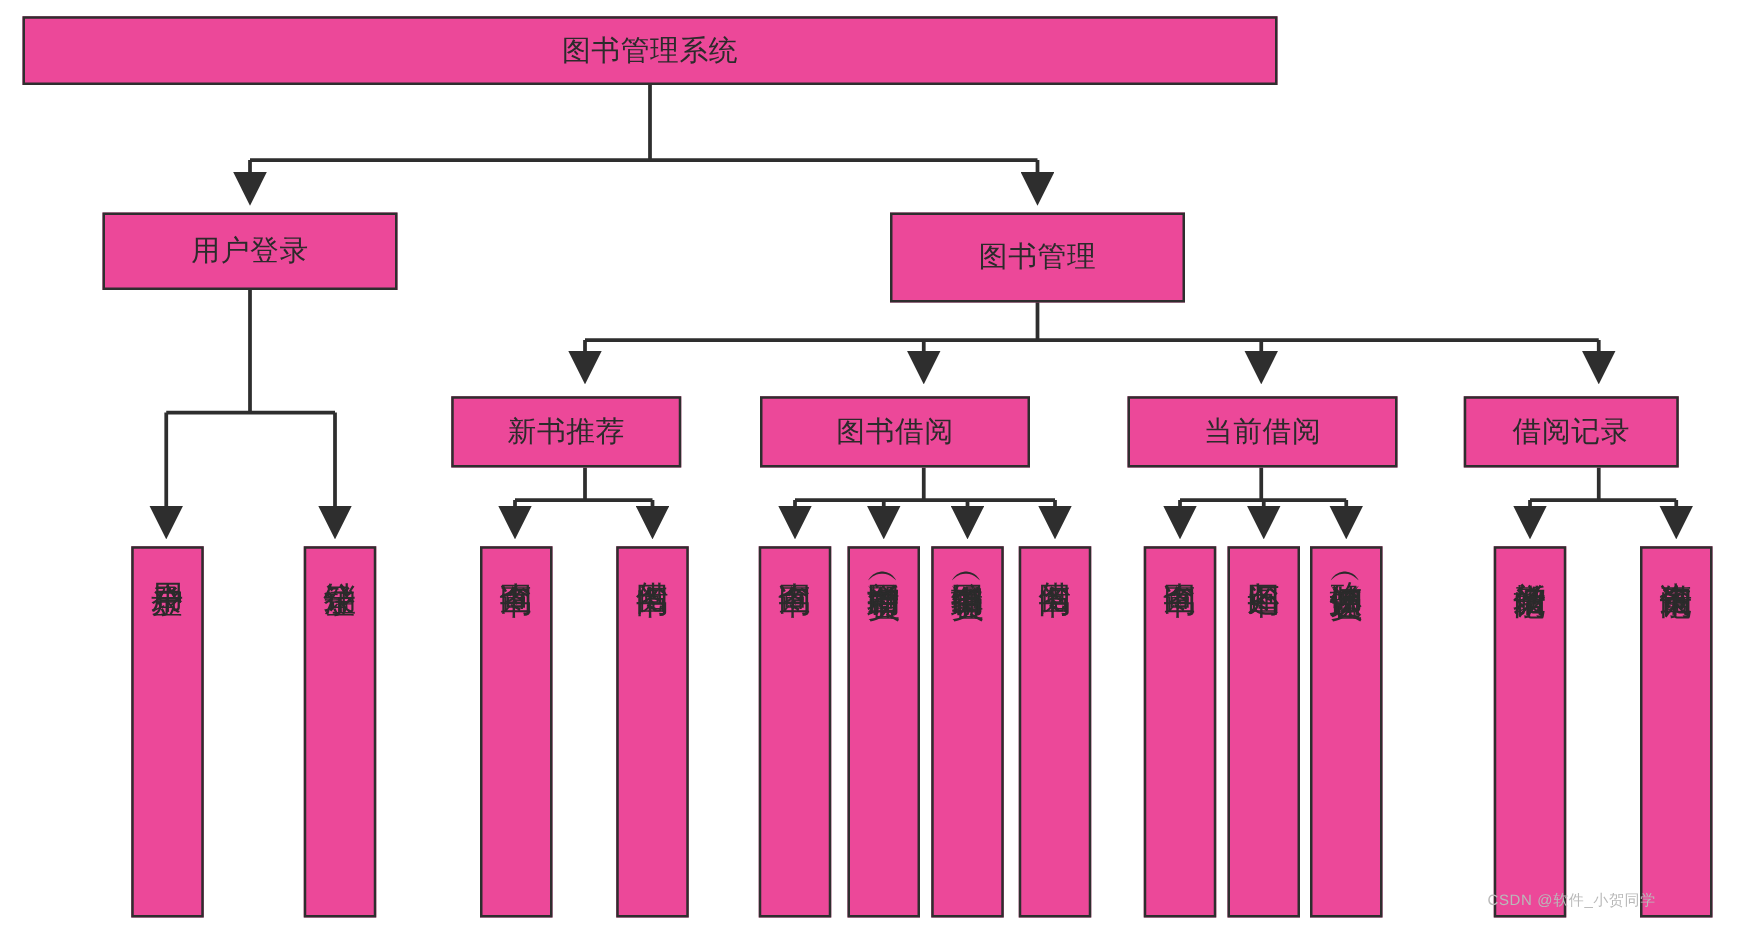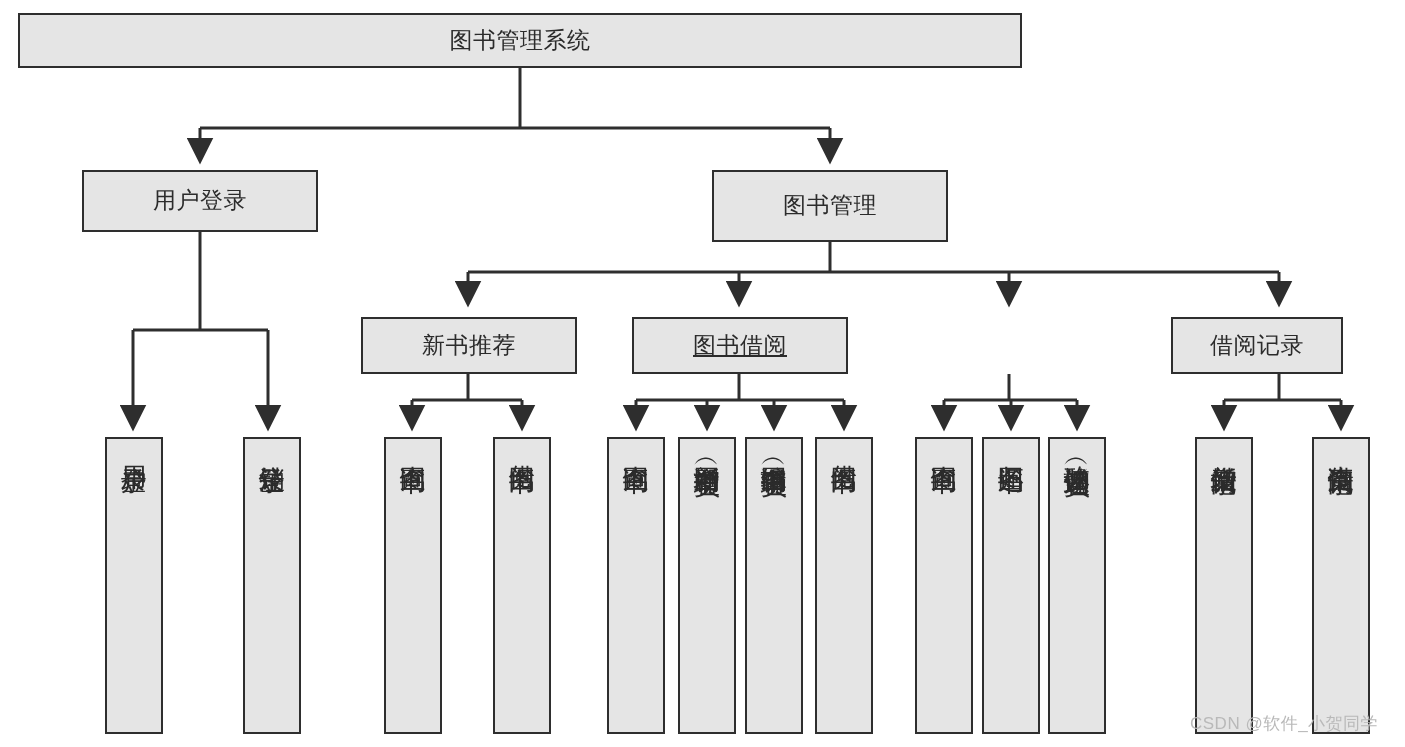--- a/index.html
+++ b/index.html
@@ -21,21 +21,21 @@
     position: absolute;
     left: 0;
     top: 0;
     width: 1405px;
     height: 747px;
   }
   .node {
     position: absolute;
     box-sizing: border-box;
     border: 2.5px solid #2e2e2e;
-    background: #e5e5e5;
+    background: #ec4899;
     display: flex;
     align-items: center;
     justify-content: center;
     color: #2b2b2b;
   }
   .node .label {
     display: block;
     text-align: center;
     line-height: 1.18;
   }
@@ -59,21 +59,21 @@
     text-orientation: upright;
     font-size: 26px;
     line-height: 1.02;
     letter-spacing: 1px;
     white-space: nowrap;
   }
   .watermark {
     position: absolute;
     left: 1190px;
     top: 712px;
-    font-size: 17px;
+    font-size: 12px;
     color: #b9b9b9;
     white-space: nowrap;
     letter-spacing: 0.5px;
   }
 </style>
 </head>
 <body>
 
 <div id="canvas">
 
@@ -134,25 +134,28 @@
     <span class="label">图书管理系统</span>
   </div>
 
   <div class="node horiz" style="left:82px; top:170px; width:236px; height:62px;">
     <span class="label">用户登录</span>
   </div>
   <div class="node horiz" style="left:712px; top:170px; width:236px; height:72px;">
     <span class="label">图书管理</span>
   </div>
 
-  <div class="node horiz" style="left:361px; top:317px; width:216px; height:57px;">
+  <div class="node horiz" style="left:361px; top:317px; width:184px; height:57px;">
     <span class="label">新书推荐</span>
   </div>
-  <div class="node horiz" style="left:632px; top:317px; width:216px; height:57px;text-decoration:underline;">
+  <div class="node horiz" style="left:608px; top:317px; width:216px; height:57px;">
     <span class="label">图书借阅</span>
+  </div>
+  <div class="node horiz" style="left:902px; top:317px; width:216px; height:57px;">
+    <span class="label">当前借阅</span>
   </div>
   <div class="node horiz" style="left:1171px; top:317px; width:172px; height:57px;">
     <span class="label">借阅记录</span>
   </div>
 
   <div class="node vert" style="left:105px; top:437px; width:58px; height:297px;">
     <span class="label">用户登录</span>
   </div>
   <div class="node vert" style="left:243px; top:437px; width:58px; height:297px;">
     <span class="label">注销登录</span>

